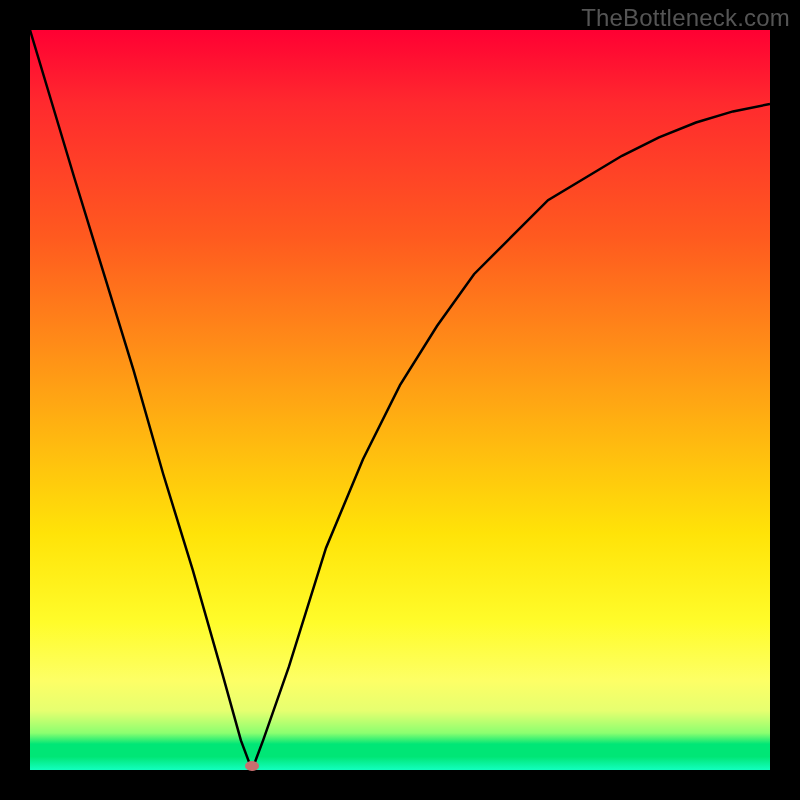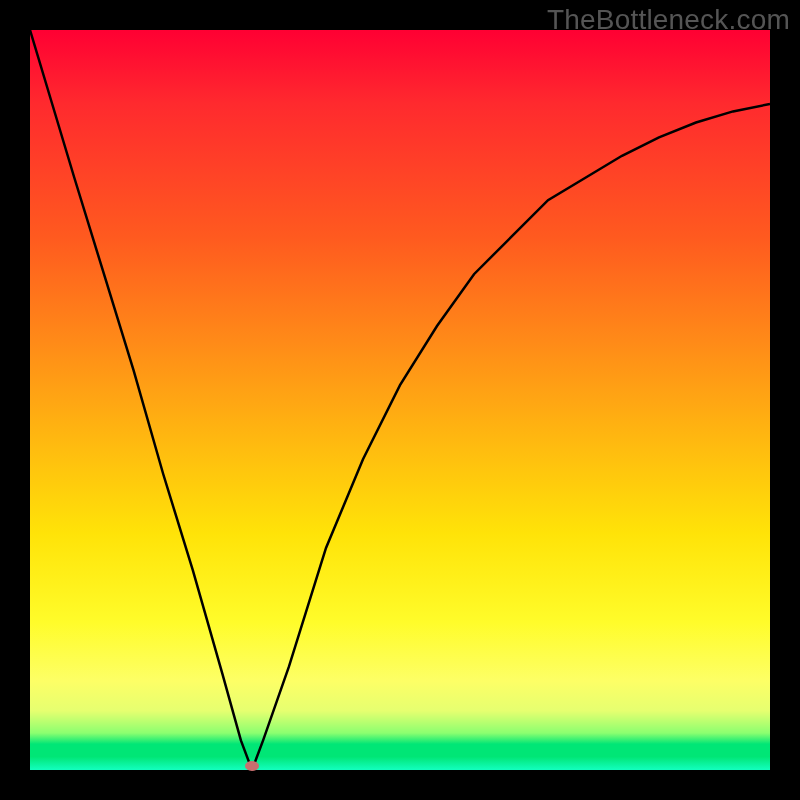--- a/index.html
+++ b/index.html
@@ -46,21 +46,21 @@
     position: absolute;
     left: 0; top: 0;
     width: 740px;
     height: 740px;
   }
   .watermark {
     position: absolute;
     top: 4px;
     right: 10px;
     color: #555;
-    font-size: 28px;
+    font-size: 24px;
     font-weight: 400;
     letter-spacing: 0.2px;
     user-select: none;
   }
   .dot {
     position: absolute;
     width: 14px;
     height: 10px;
     background: #c96f6f;
     border-radius: 50%;

